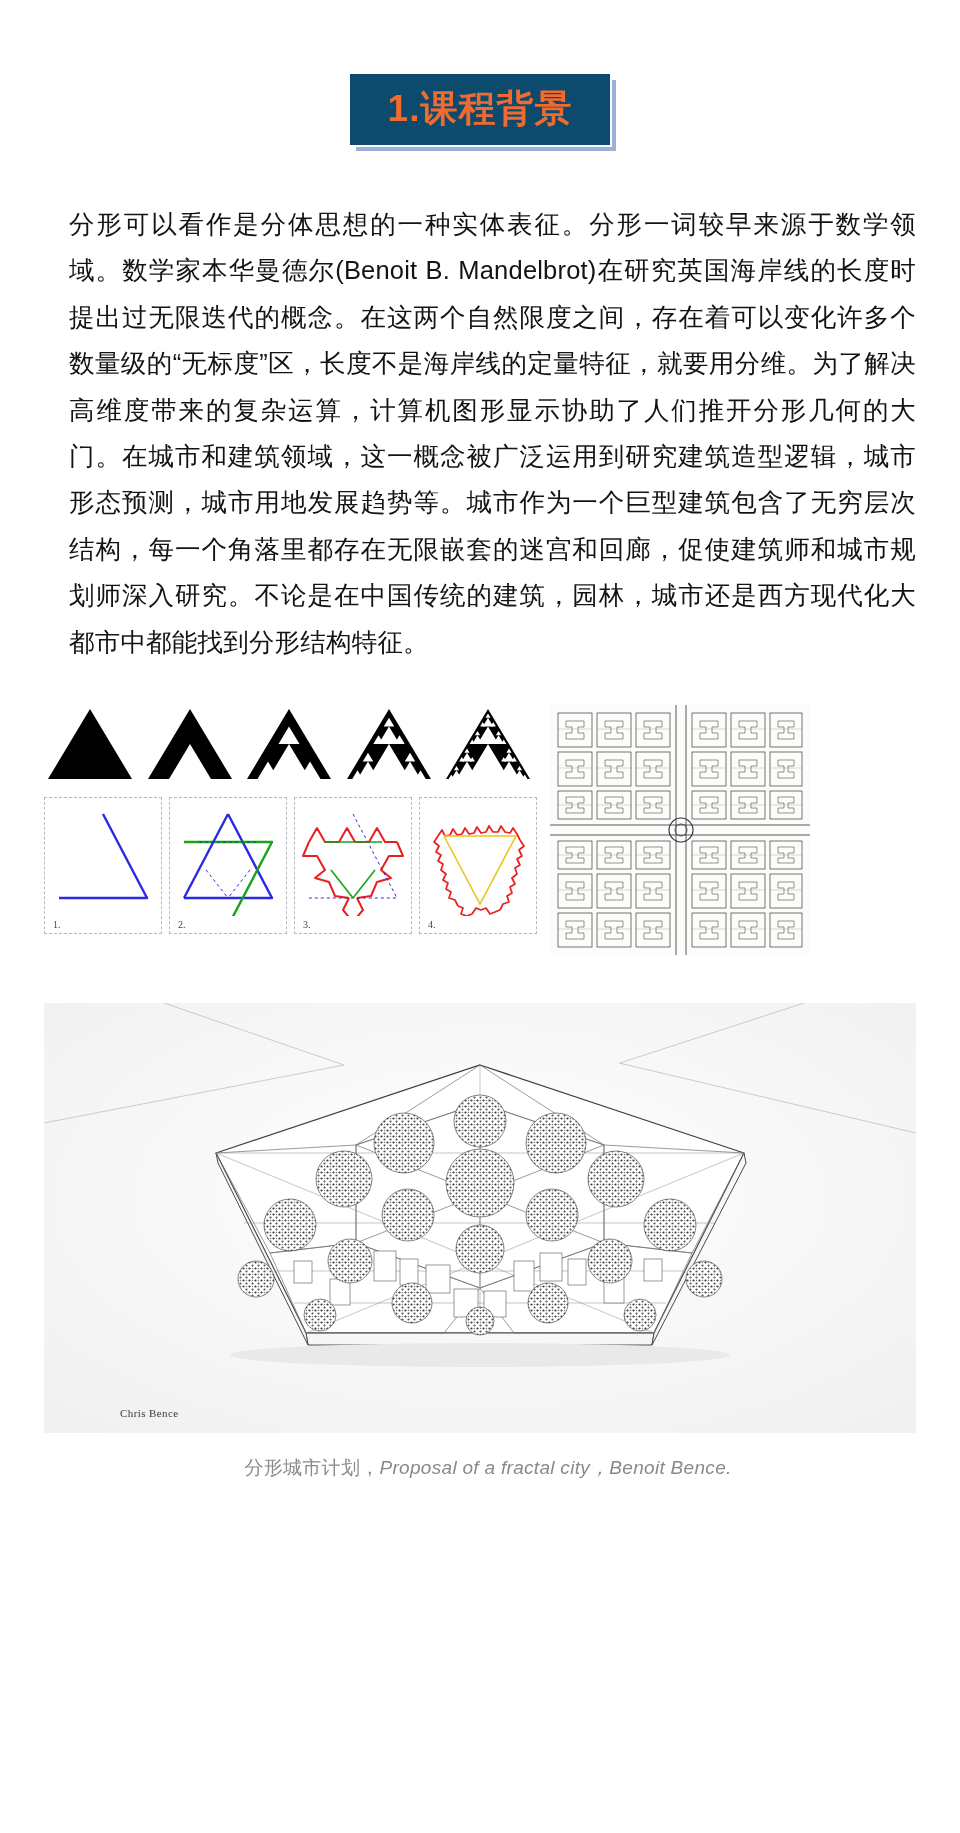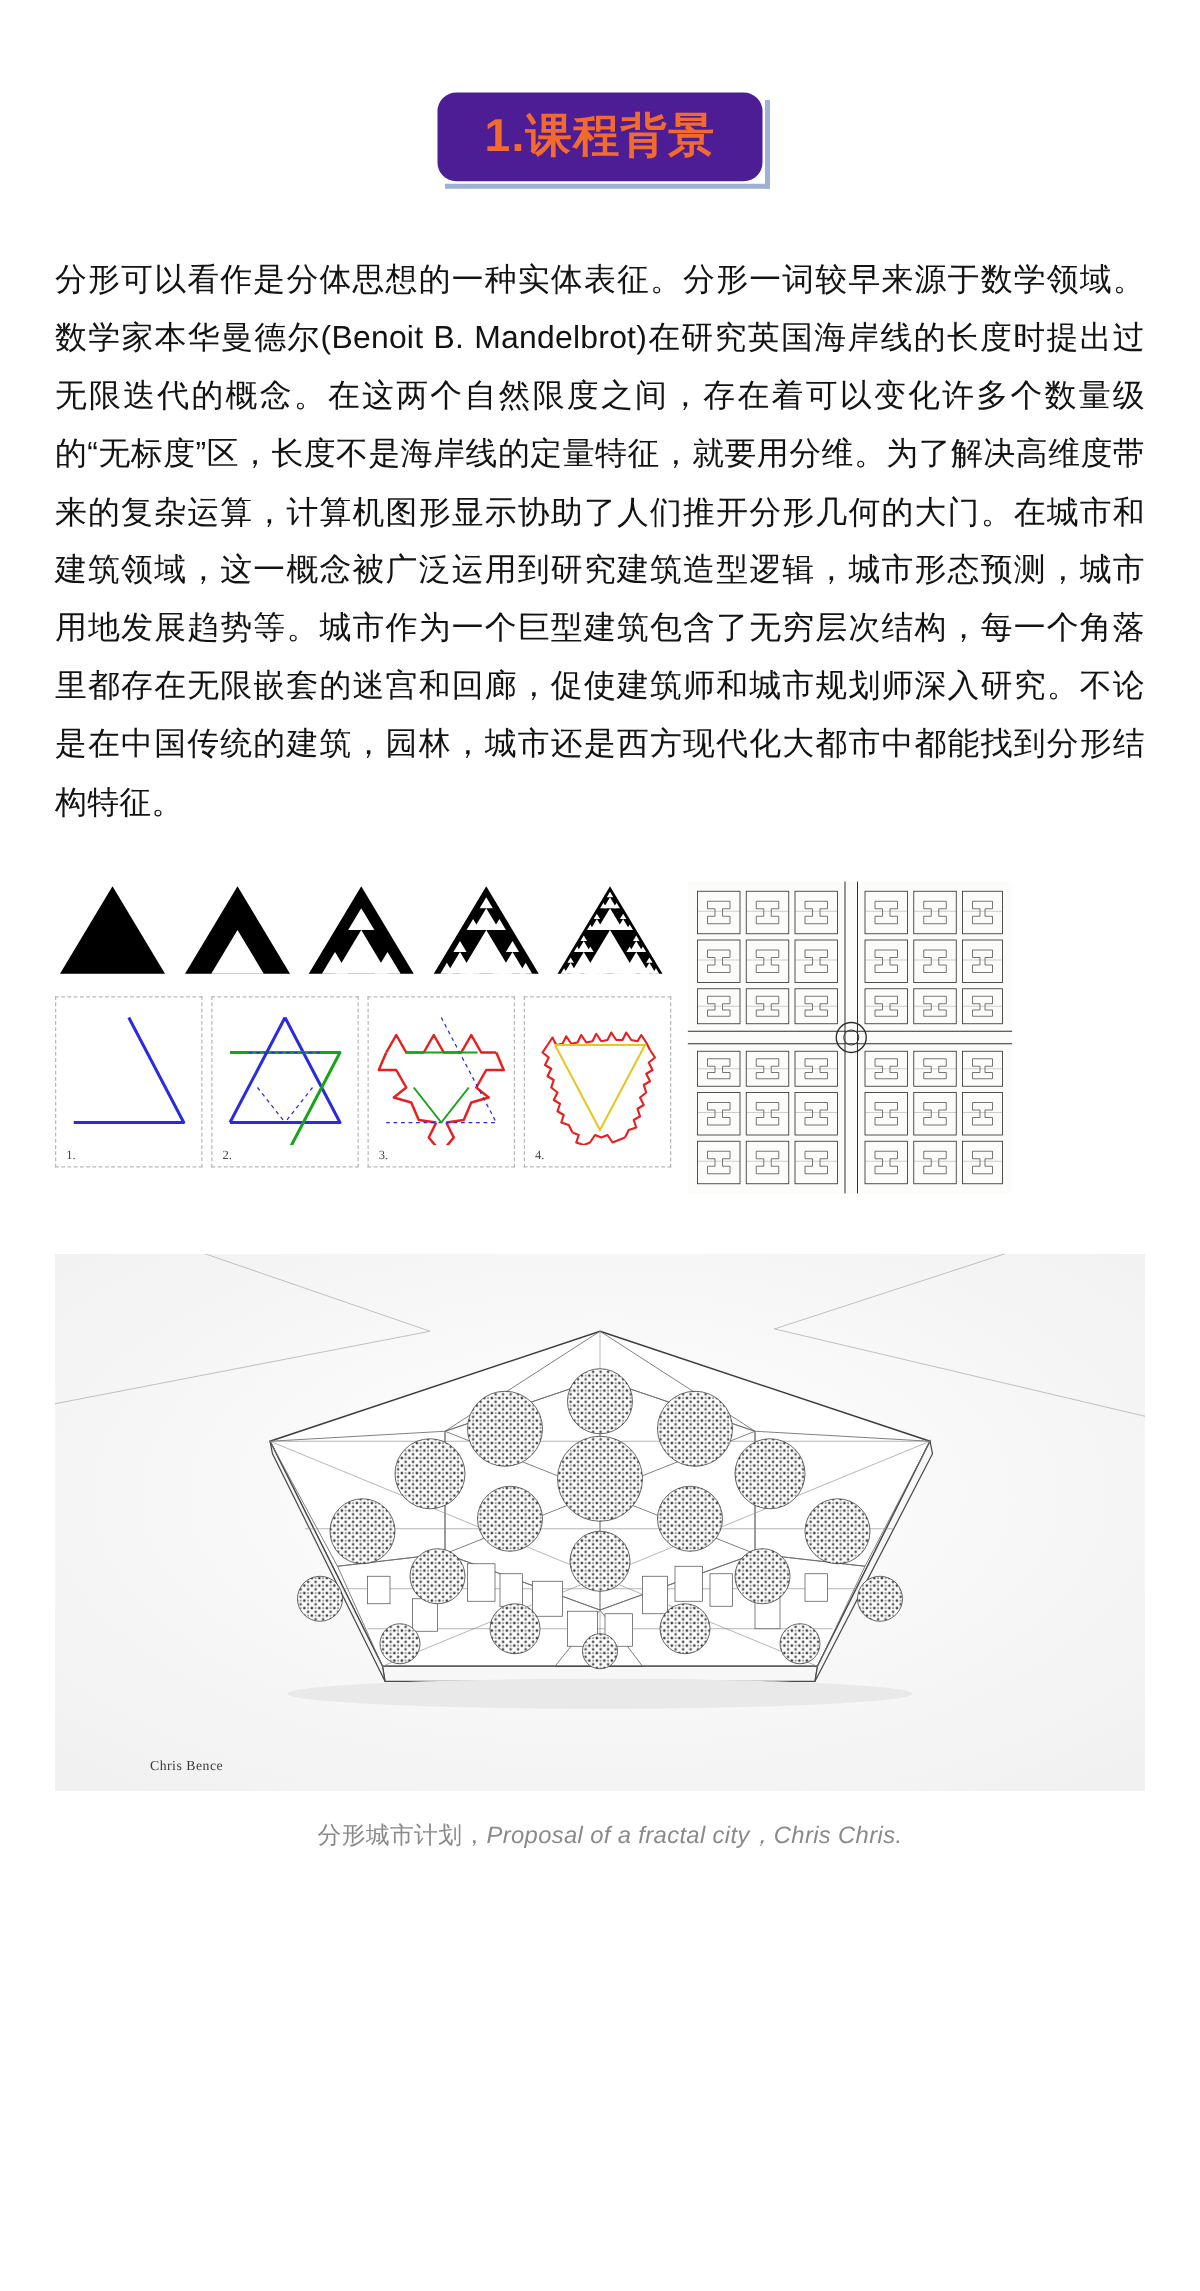--- a/index.html
+++ b/index.html
@@ -18,28 +18,27 @@
   }
 
   
   .title-wrap {
     padding-top: 74px;
     display: flex;
     justify-content: center;
   }
   .title-badge {
     position: relative;
-    background: #4c1d95;
+    background: #0c4a6e;
     color: #f26a2e;
     font-size: 37px;
     font-weight: bold;
     letter-spacing: 1px;
     padding: 16px 38px 18px 38px;
     line-height: 1;
-    border-radius: 15px;
   }
   .title-badge::after {
     content: "";
     position: absolute;
     left: 6px;
     right: -6px;
     bottom: -6px;
     height: 4px;
     background: #9fb0d6;
   }
@@ -48,21 +47,21 @@
     position: absolute;
     right: -6px;
     top: 6px;
     bottom: -6px;
     width: 4px;
     background: #9fb0d6;
   }
 
   
   .body-copy {
-    margin: 56px 44px 0 44px;
+    margin: 56px 44px 0 69px;
     font-size: 25.5px;
     line-height: 1.82;
     text-align: justify;
     text-justify: inter-ideograph;
     letter-spacing: 0.2px;
     color: #131313;
   }
 
   
   .fig-row {
@@ -547,16 +546,16 @@
         <circle cx="596" cy="312" r="16" fill="url(#tree)" stroke="#3a3a3a" stroke-width="0.6"></circle>
         <circle cx="436" cy="318" r="14" fill="url(#tree)" stroke="#3a3a3a" stroke-width="0.6"></circle>
       </g>
 
       <ellipse cx="436" cy="352" rx="250" ry="12" fill="#e9e9e9"></ellipse>
     </svg>
     <div class="hero-signature">Chris Bence</div>
   </div>
 
   <div class="caption">
-    <span class="cn">分形城市计划，</span><span>Proposal of a fractal city，Chris Chris.</span>
+    <span class="cn">分形城市计划，</span><span>Proposal of a fractal city，Benoit Bence.</span>
   </div>
 
 </div>
 
 </body></html>

